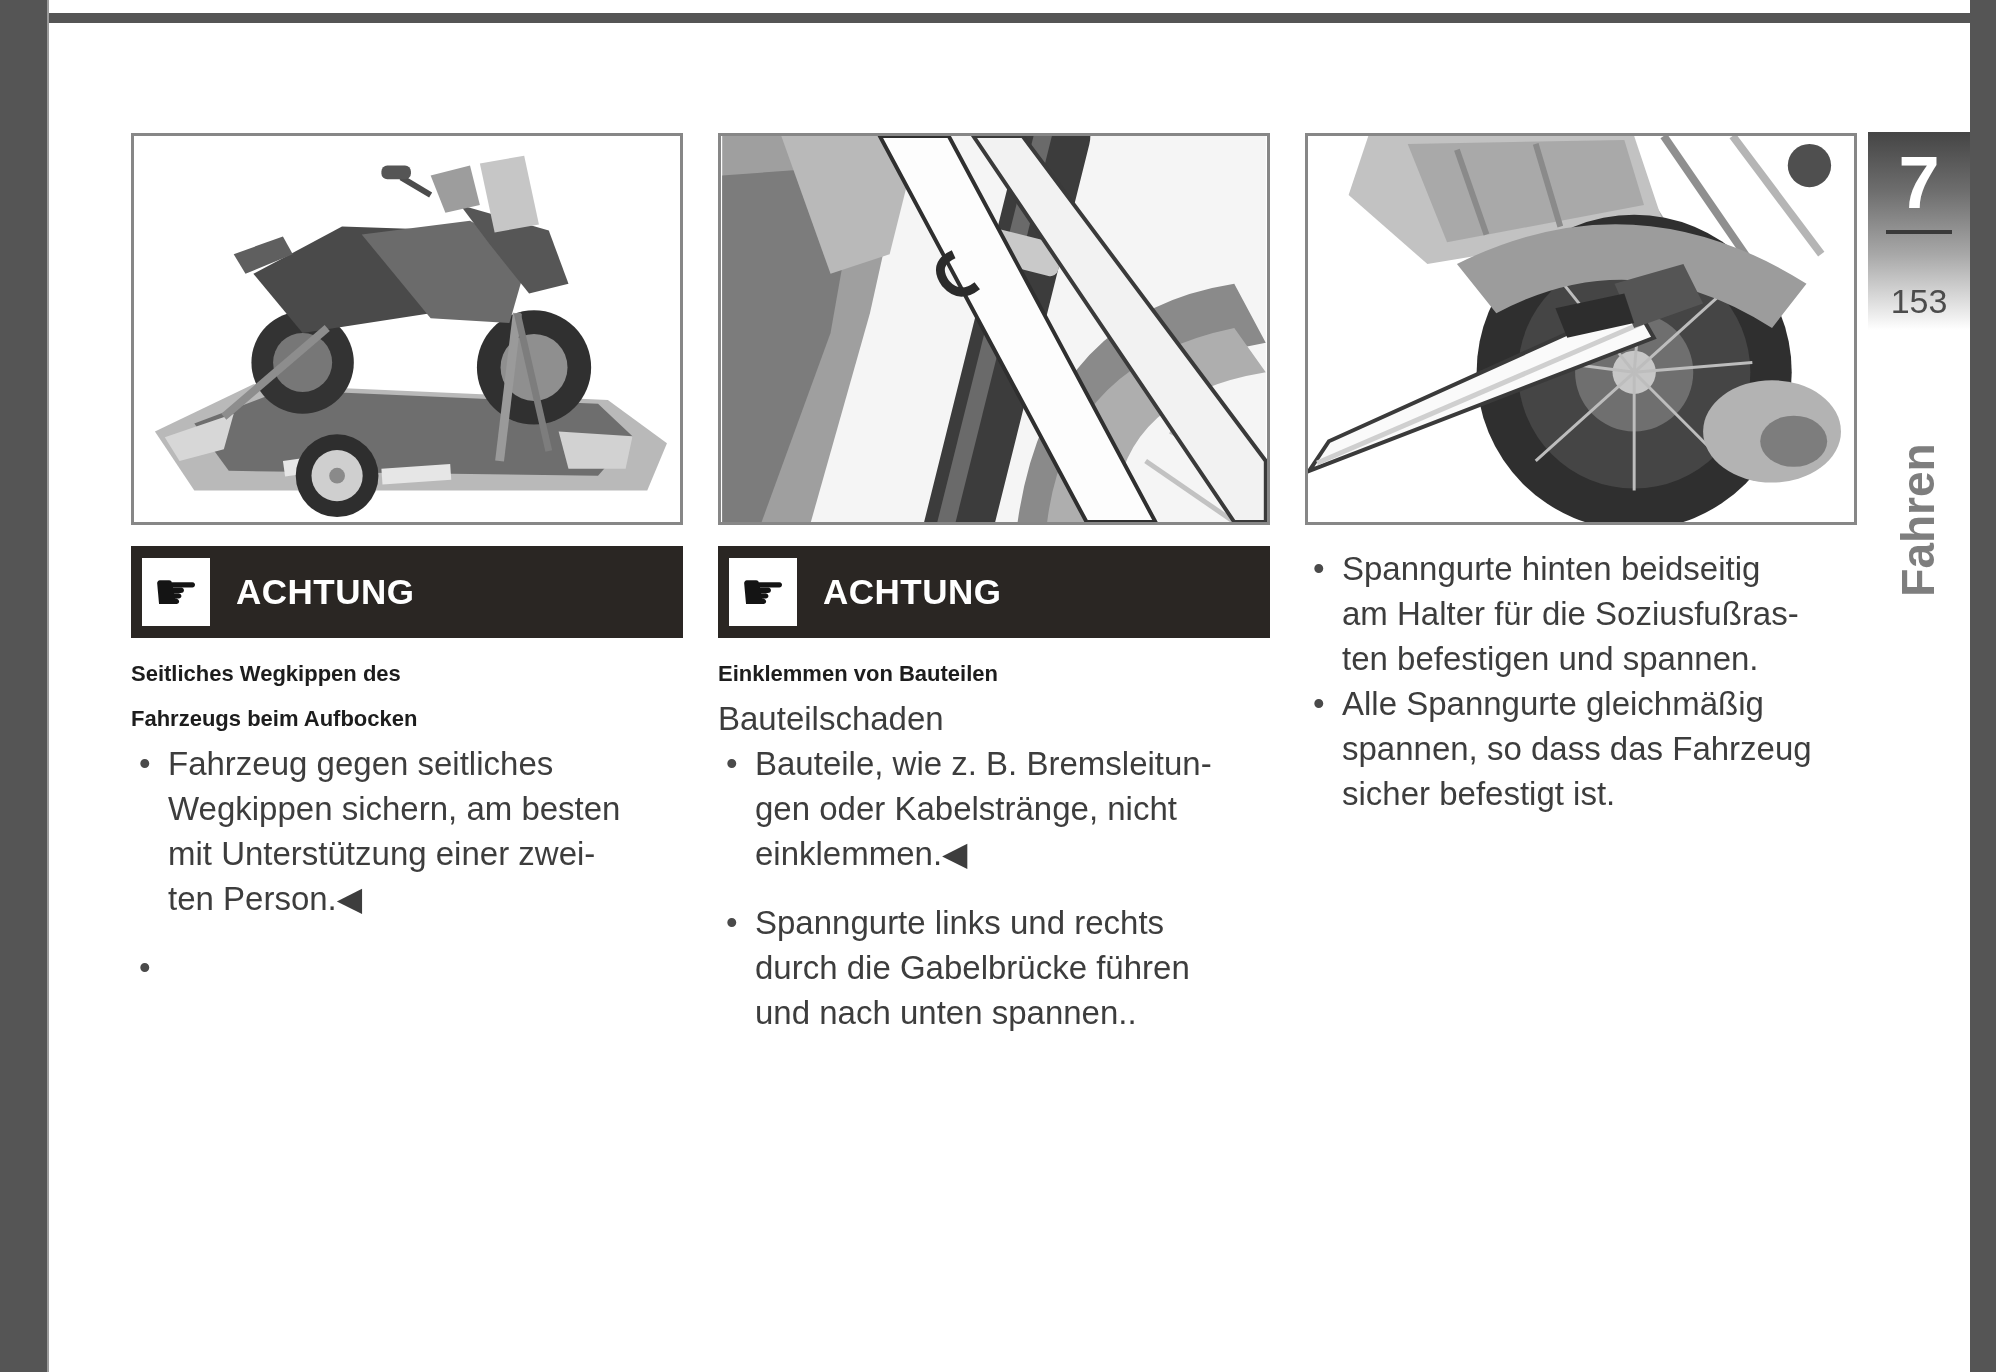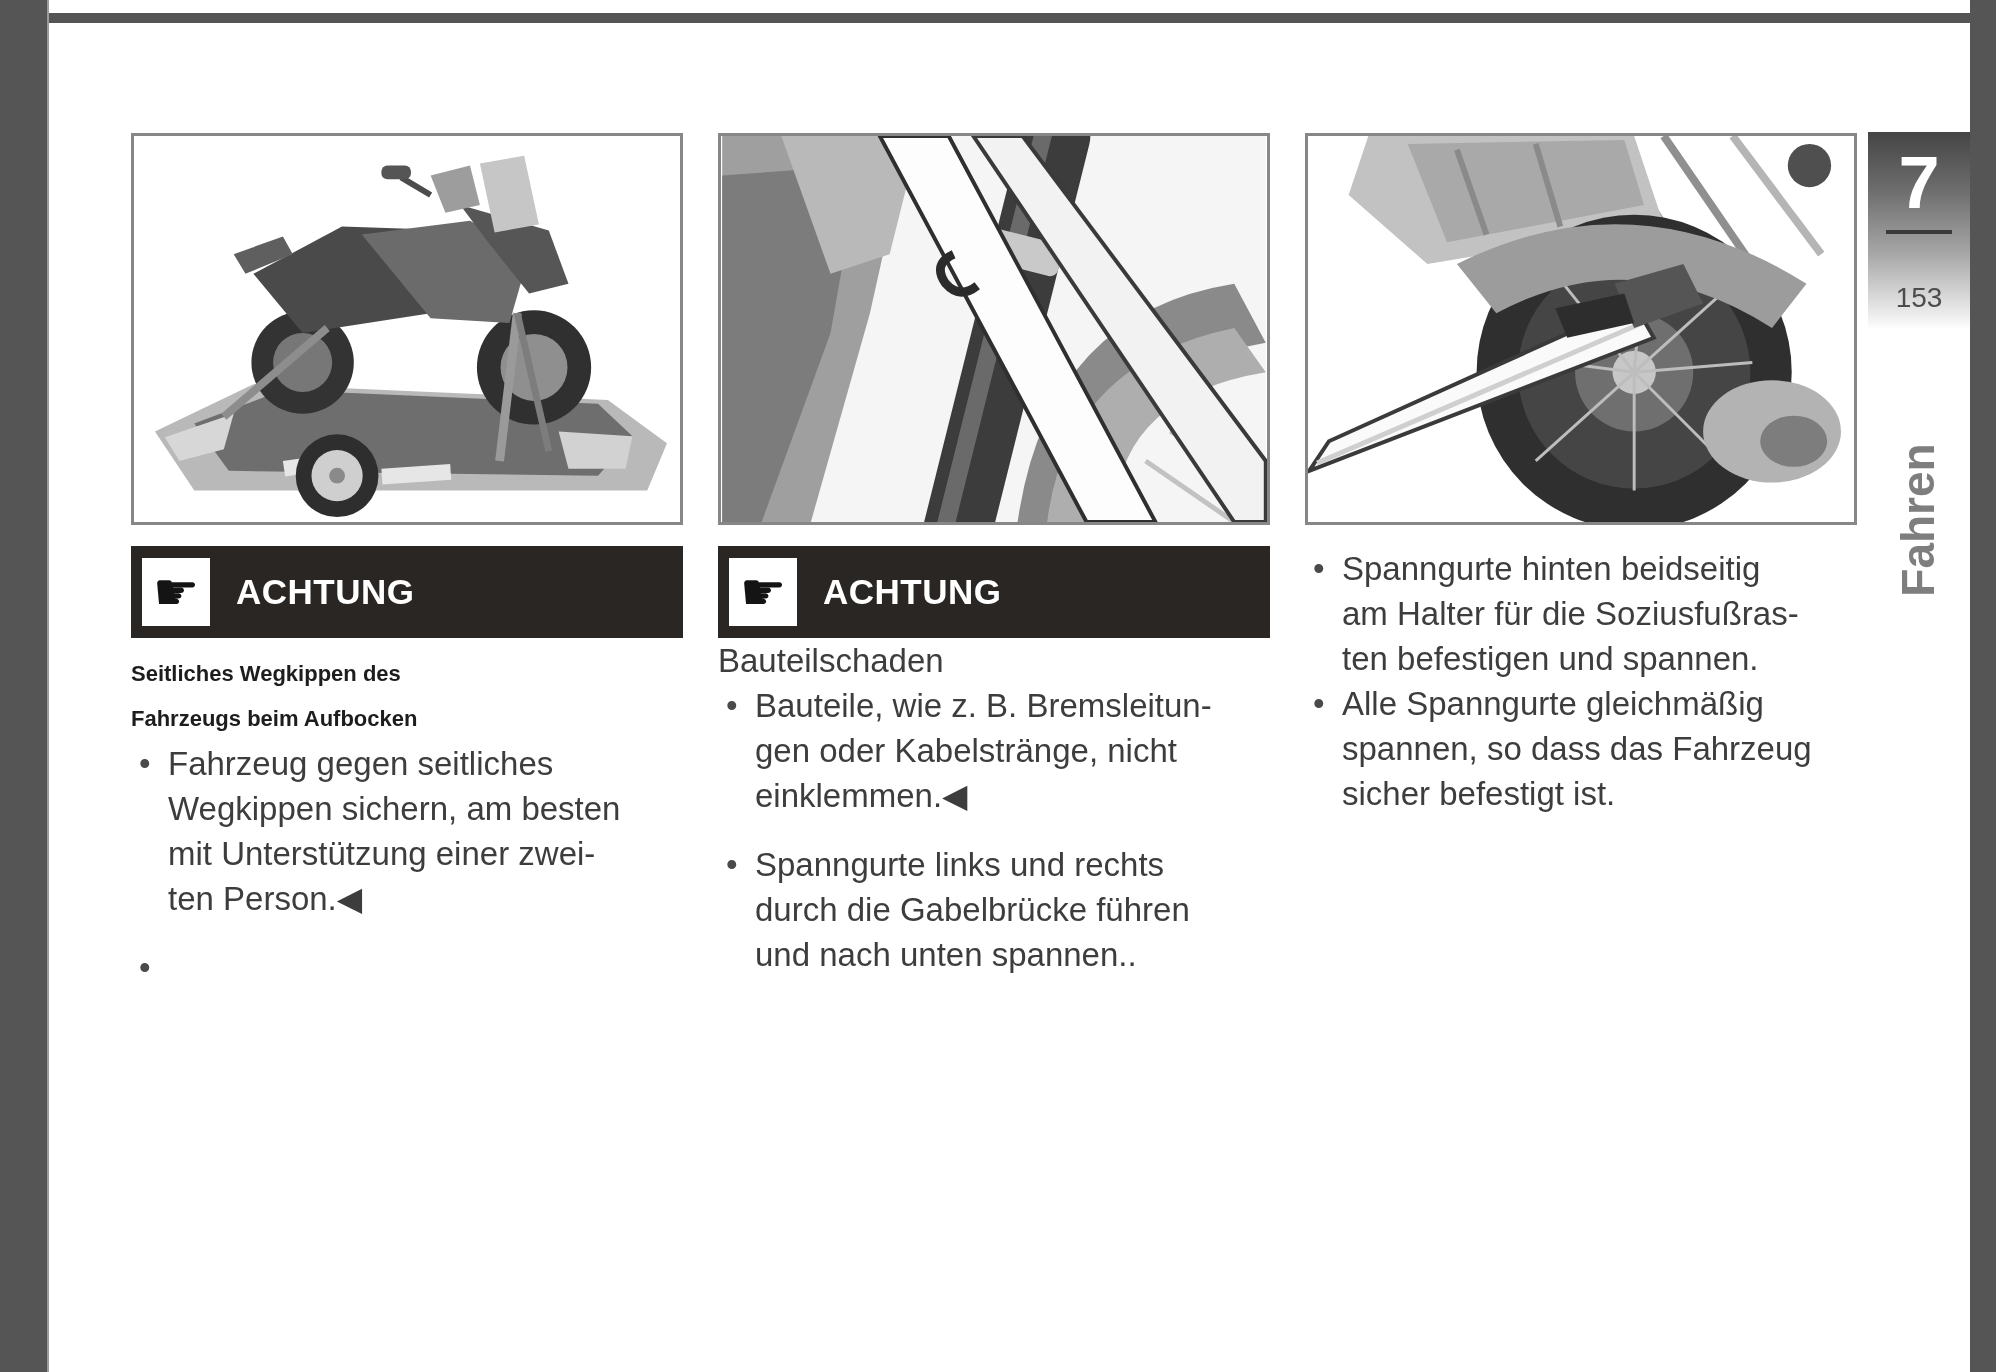--- a/index.html
+++ b/index.html
@@ -11,21 +11,21 @@
   .left-bar{position:absolute;left:0;top:0;width:47px;height:1372px;background:#555555;border-right:2px solid #9b9b9b;}
   .top-bar{position:absolute;left:49px;top:13px;width:1921px;height:10px;background:#555555;}
   .right-bar{position:absolute;left:1970px;top:0;width:26px;height:1372px;background:#555555;}
   
   .chapter-tab{
     position:absolute;left:1868px;top:132px;width:102px;height:198px;text-align:center;
     background:linear-gradient(to bottom,#454545 0%,#6e6e6e 30%,#a8a8a8 62%,#e3e3e3 88%,#ffffff 100%);
   }
   .chapter-number{font-size:74px;font-weight:bold;color:#ffffff;line-height:1;margin-top:14px;}
   .chapter-divider{width:66px;height:4px;background:#3a3a3a;margin:10px auto 10px auto;}
-  .page-number{font-size:28px;color:#4c4c4c;margin-top:48px;}
+  .page-number{font-size:34px;color:#4c4c4c;margin-top:48px;}
   
   .side-label{
     position:absolute;left:1838px;top:490px;width:160px;height:60px;line-height:60px;
     text-align:center;transform:rotate(-90deg);font-size:46px;font-weight:bold;color:#7e7e7e;
   }
   
   .columns{position:absolute;left:131px;top:133px;display:flex;gap:35px;}
   .col{width:552px;}
   .figure{width:552px;height:392px;border:3px solid #878787;box-sizing:border-box;background:#ffffff;overflow:hidden;}
   .figure svg{display:block;width:100%;height:100%;}
@@ -146,20 +146,21 @@
 
           <path d="M235 120 q-22 10 -8 30 q14 16 32 2" fill="none" stroke="#2b2b2b" stroke-width="9"></path>
         </svg>
       </div>
       <div class="warning-banner">
         <div class="icon-box">
           <span class="hand-glyph">☛</span>
         </div>
         <span class="warning-label">ACHTUNG</span>
       </div>
+      <div class="col-title">Einklemmen von Bauteilen</div>
       <div class="col-subtitle">Bauteilschaden</div>
       <div class="bullet-list spaced">
         <div class="bullet-item"><span class="dot">•</span><span>Bauteile, wie z. B. Bremsleitun-
 gen oder Kabelstränge, nicht
 einklemmen.◀</span></div>
         <div class="bullet-item"><span class="dot">•</span><span>Spanngurte links und rechts
 durch die Gabelbrücke führen
 und nach unten spannen..</span></div>
       </div>
     </div>

